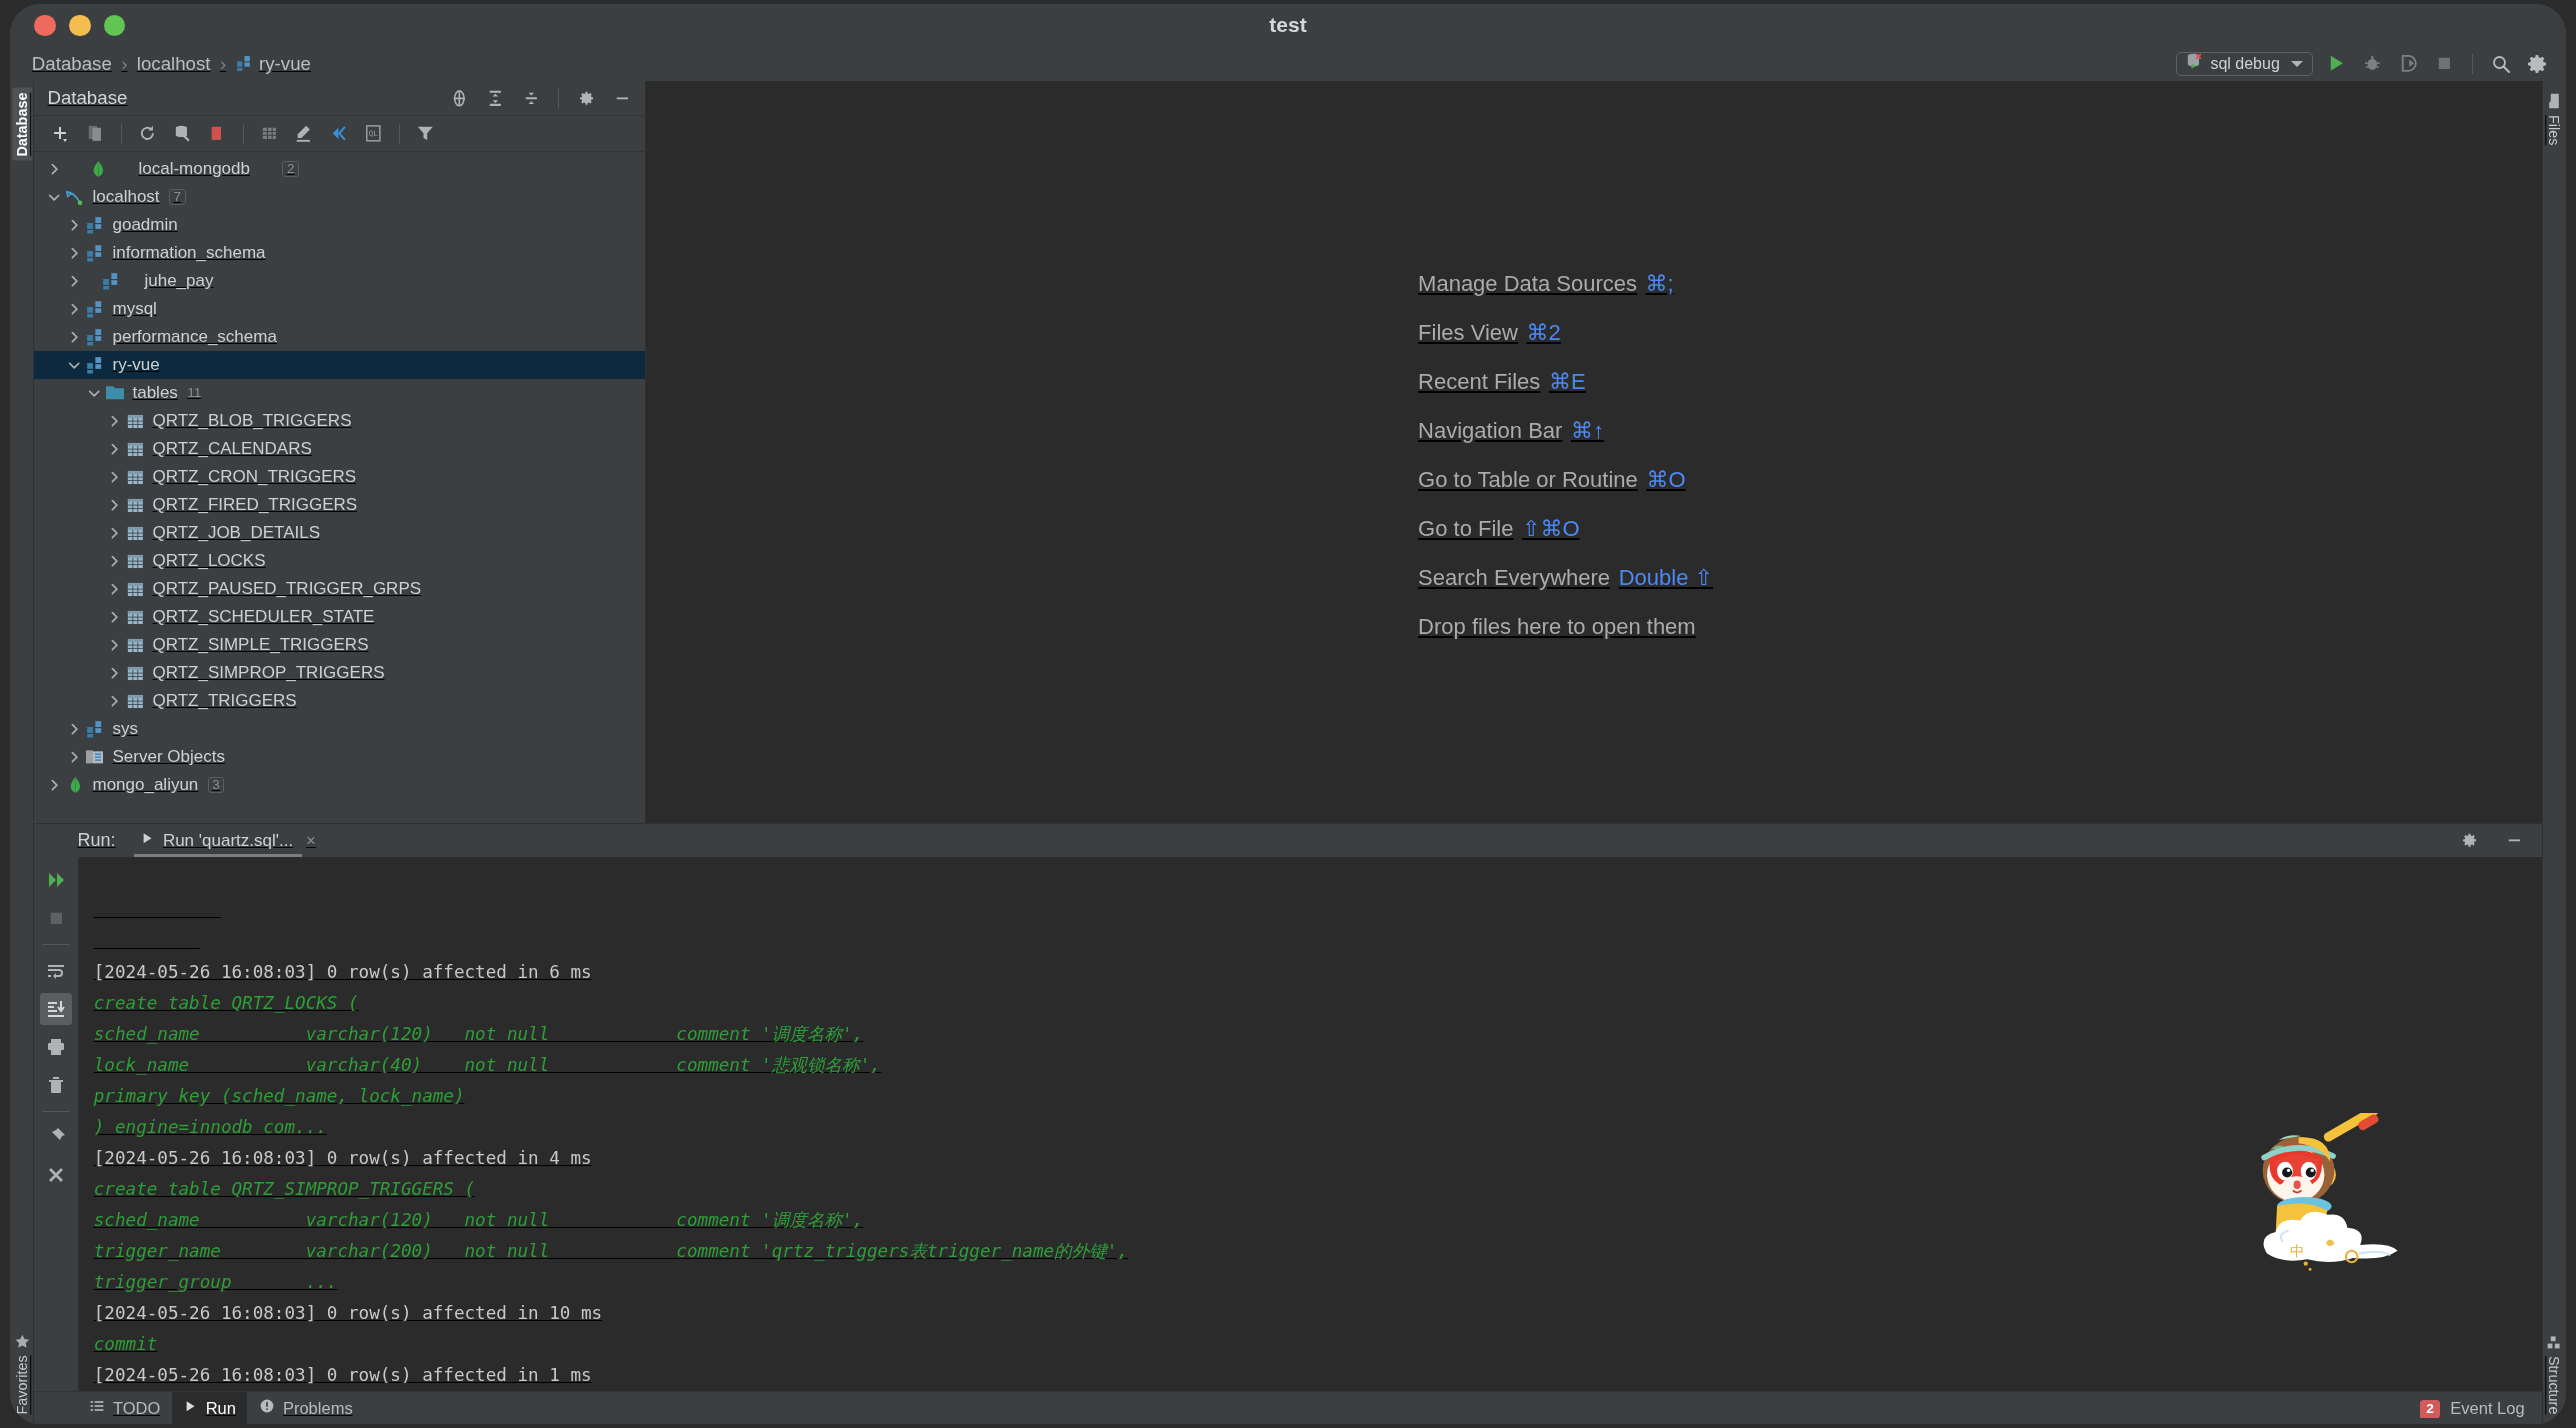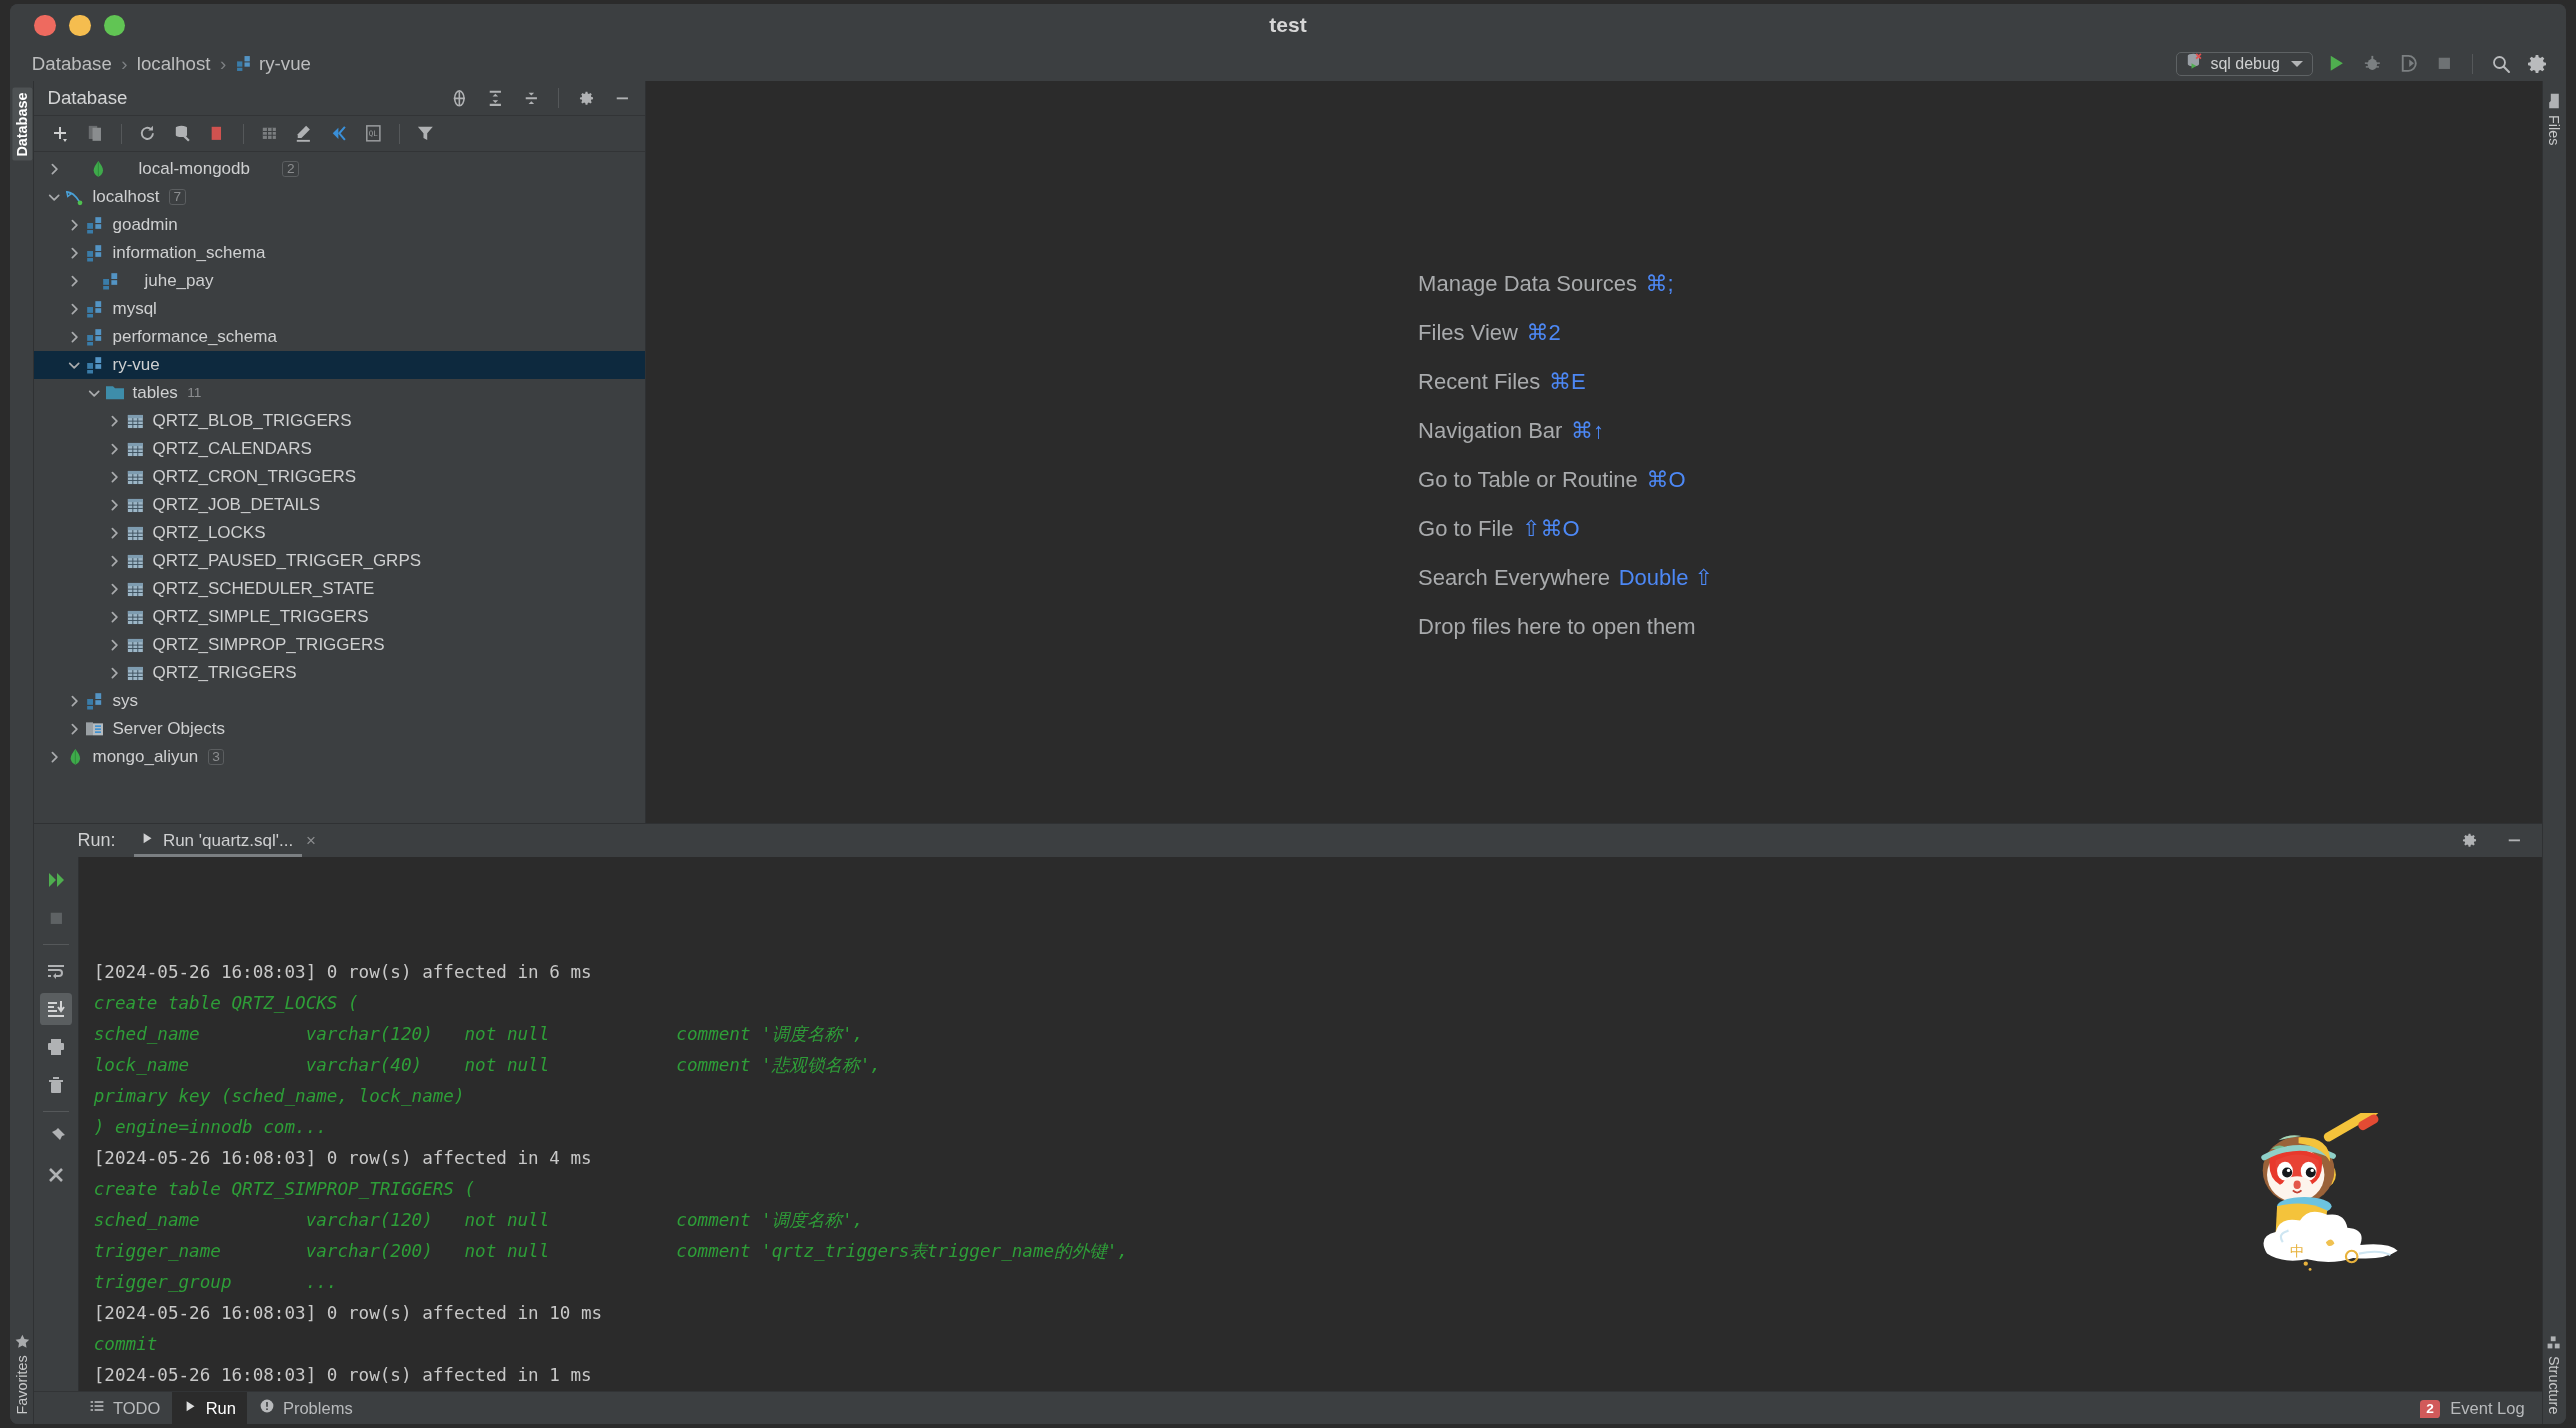--- a/index.html
+++ b/index.html
@@ -7,23 +7,23 @@
     width: 2576px; height: 1429px;
     background: #2b2b2b;
     font-family: "Liberation Sans", sans-serif;
     overflow: hidden;
   }
   .app {
     position: absolute;
     left: 10px; top: 4.3px;
     width: 2556px; height: 1420px;
     background: #3c3f41;
-    border-radius: 8px;
+    border-radius: 30px;
     overflow: hidden;
-    display: flex; flex-direction: column;
+    display: flex; flex-direction: column; text-decoration: underline;
   }
 
   
   .titlebar {
     height: 42px; flex: 0 0 42px;
     background: #3c3f41;
     position: relative;
     display: flex; align-items: center;
   }
   .traffic { display: flex; gap: 13px; margin-left: 24.4px; }
@@ -645,20 +645,35 @@
                   </svg>
                 </span>
                 <span class="tico">
                   <svg width="18.7" height="17" viewBox="0 0 20 18">
                     <rect x="2" y="2" width="16" height="14" fill="#9db6c6"></rect>
                     <rect x="2" y="2" width="16" height="3.4" fill="#7e9cb0"></rect>
                     <path d="M2 8.6h16M2 12.2h16M7.3 5.4v10.6M12.6 5.4v10.6" stroke="#3c4f5c" stroke-width="1"></path>
                   </svg>
                 </span>
                 <span class="tlabel">QRTZ_CRON_TRIGGERS</span>
+              </div>
+              <div class="trow" style="padding-left: 70px;">
+                <span class="twig">
+                  <svg width="14.4" height="14.4" viewBox="0 0 16 16">
+                    <path d="M6 3l5 5-5 5" fill="none" stroke="#a9abad" stroke-width="1.9" stroke-linecap="round" stroke-linejoin="round"></path>
+                  </svg>
+                </span>
+                <span class="tico">
+                  <svg width="18.7" height="17" viewBox="0 0 20 18">
+                    <rect x="2" y="2" width="16" height="14" fill="#9db6c6"></rect>
+                    <rect x="2" y="2" width="16" height="3.4" fill="#7e9cb0"></rect>
+                    <path d="M2 8.6h16M2 12.2h16M7.3 5.4v10.6M12.6 5.4v10.6" stroke="#3c4f5c" stroke-width="1"></path>
+                  </svg>
+                </span>
+                <span class="tlabel">QRTZ_FIRED_TRIGGERS</span>
               </div>
               <div class="trow" style="padding-left: 70px;">
                 <span class="twig">
                   <svg width="14.4" height="14.4" viewBox="0 0 16 16">
                     <path d="M6 3l5 5-5 5" fill="none" stroke="#a9abad" stroke-width="1.9" stroke-linecap="round" stroke-linejoin="round"></path>
                   </svg>
                 </span>
                 <span class="tico">
                   <svg width="18.7" height="17" viewBox="0 0 20 18">
                     <rect x="2" y="2" width="16" height="14" fill="#9db6c6"></rect>

